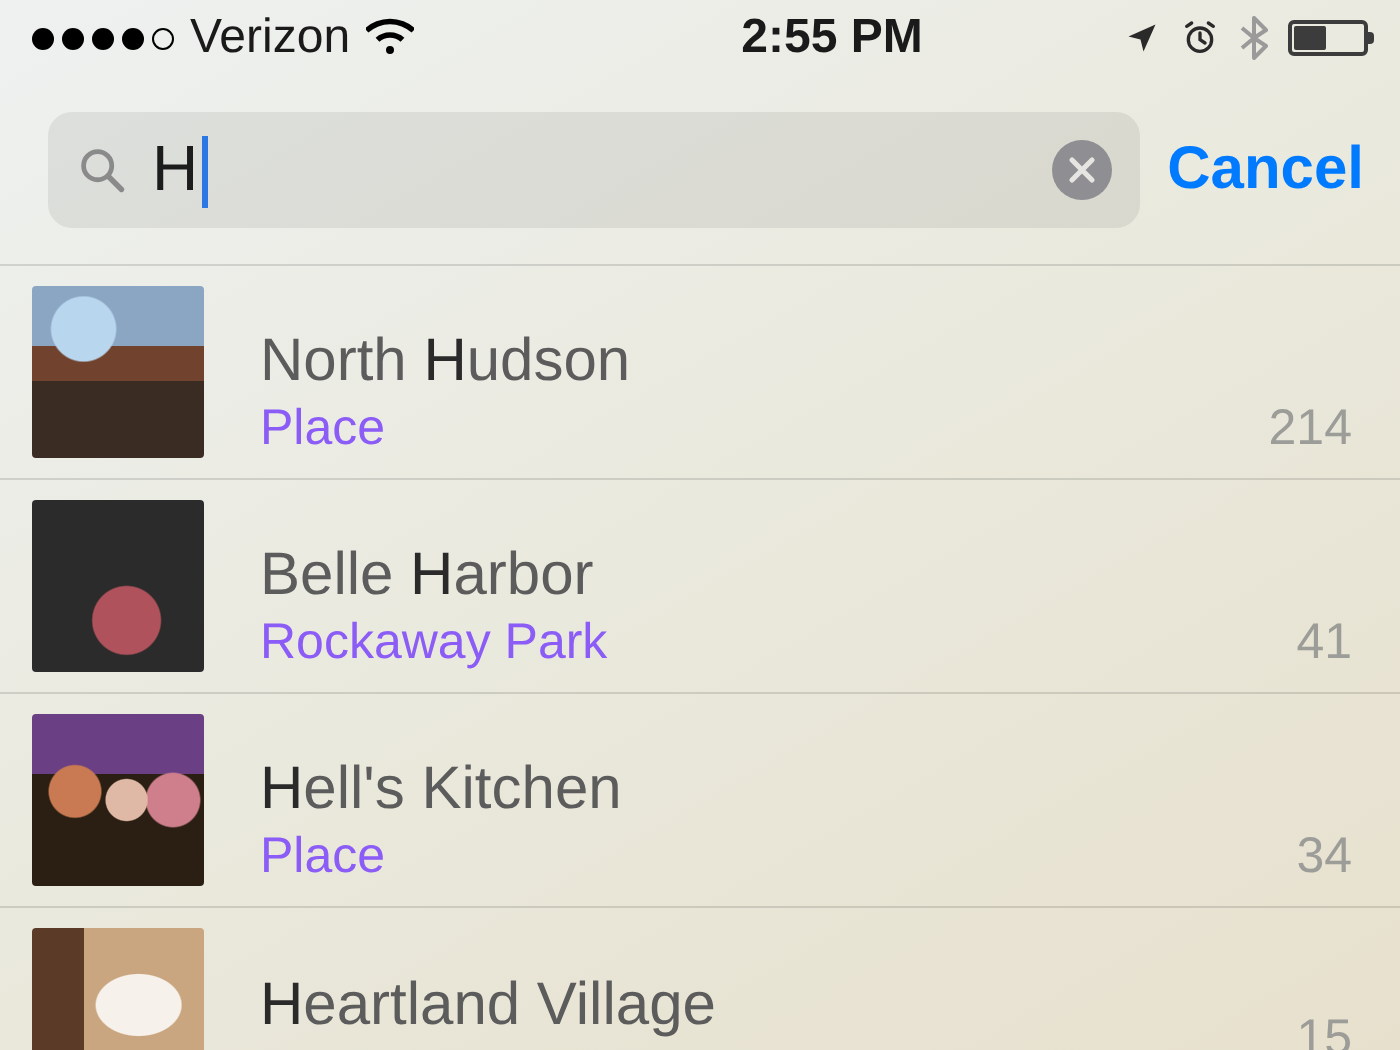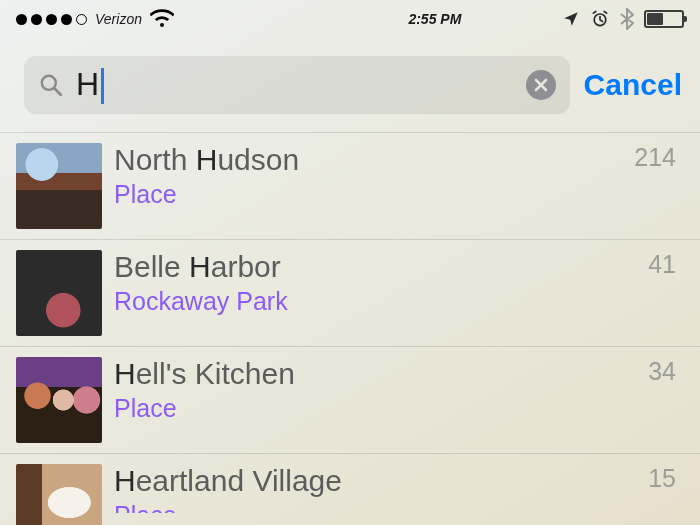--- a/index.html
+++ b/index.html
@@ -9,24 +9,23 @@
     background: linear-gradient(150deg, #eef1f0 0%, #e9e8db 55%, #e7e0cd 100%);
     color: #4b4b4b;
   }
 
   
   .status-bar {
     height: 38px;
     display: flex;
     align-items: center;
     padding: 0 16px;
-    font-size: 14px;
+    font-size: 24px;
     font-weight: 500;
     color: #1a1a1a;
-    font-style: italic;
   }
   .status-left { display: flex; align-items: center; gap: 8px; flex:1; }
   .status-center { flex:1; text-align: right; font-weight:600; }
   .status-right { flex:1; display:flex; justify-content:flex-end; align-items:center; gap:10px; }
 
   .sig-dots { display:flex; gap:4px; align-items:center; }
   .sig-dots span { width:11px; height:11px; border-radius:50%; background:#000; display:inline-block; }
   .sig-dots span.empty { background:transparent; border:1.5px solid #000; }
 
   .wifi-icon, .loc-icon, .alarm-icon, .bt-icon { display:inline-flex; }
@@ -60,24 +59,24 @@
     display:flex; align-items:center; justify-content:center; flex:0 0 auto;
   }
   .clear-btn svg { display:block; }
   .cancel {
     font-size:30px; color:#007aff; font-weight:700;
   }
 
   
   .list { }
   .row {
-    display:flex; align-items:flex-start;
+    display:flex; align-items:flex-end;
     border-top:1px solid rgba(0,0,0,0.12);
     padding: 10px 24px 10px 16px;
-    gap: 12px;
+    gap: 28px;
     min-height:96px;
   }
   .thumb {
     width:86px; height:86px; background:#555; flex:0 0 auto; border-radius:2px;
     background-size:cover; background-position:center;
   }
   .row-text { flex:1; min-width:0; }
   .title { font-size:30px; color:#5c5c5c; font-weight:400; line-height:1.15; }
   .title .hl { color:#2a2a2a; font-weight:400; }
   .subtitle { font-size:25px; color:#8b5cf6; margin-top:2px; }

